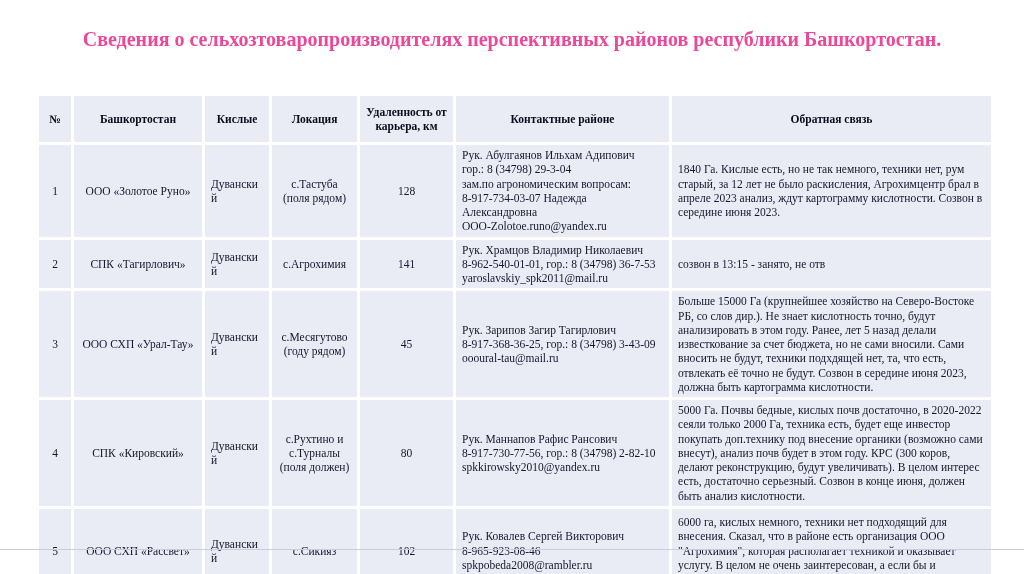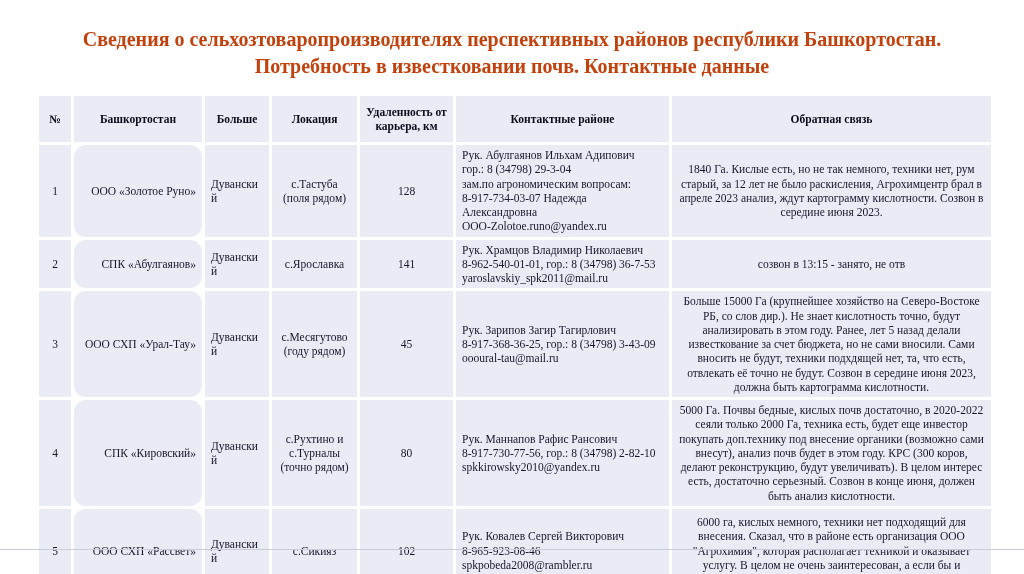--- a/index.html
+++ b/index.html
@@ -17,21 +17,21 @@
     width: 1024px;
     height: 574px;
     background: #ffffff;
   }
   .doc-title {
     padding-top: 26px;
     text-align: center;
     font-weight: bold;
     font-size: 20px;
     line-height: 1.35;
-    color: #c2410c;
+    color: #ec4899;
   }
   .table-wrap {
     position: absolute;
     left: 36px;
     top: 93px;
     width: 952px;
   }
   table.data-table {
     border-collapse: separate;
     border-spacing: 3px;
@@ -47,65 +47,64 @@
     word-wrap: break-word;
   }
   th.hdr {
     font-weight: bold;
     text-align: center;
     font-size: 11.5px;
     height: 40px;
     color: #0b0b1a;
   }
   td.c-num      { text-align: center; }
-  td.c-org      { text-align: right; padding-left: 9px; border-radius: 12px; }
+  td.c-org      { text-align: center; padding-left: 9px; }
   td.c-district { text-align: left; }
   td.c-loc      { text-align: center; white-space: pre-line; }
   td.c-dist     { text-align: center; margin-left: 28px; }
   td.c-contact  { text-align: left; white-space: pre-line; vertical-align: middle; }
-  td.c-feedback { text-align: center; font-size: 11px; line-height: 1.24; vertical-align: middle; }
+  td.c-feedback { text-align: left; font-size: 11px; line-height: 1.24; vertical-align: middle; }
   tr.r1 td { height: 70px; }
   tr.r2 td { height: 38px; }
   tr.r3 td { height: 90px; }
   tr.r4 td { height: 88px; }
   tr.r5 td { height: 78px; }
   .bottom-rule {
     position: absolute;
     left: 0;
     right: 0;
     bottom: 24px;
     border-bottom: 1px solid #c9cdd9;
   }
 </style>
 </head>
 <body>
 
 <div class="page">
 
   <div class="doc-title">
     <div>Сведения о сельхозтоваропроизводителях перспективных районов республики Башкортостан.</div>
-    <div>Потребность в известковании почв. Контактные данные</div>
   </div>
 
   <div class="table-wrap">
     <table class="data-table">
       <colgroup>
         <col style="width:32px">
         <col style="width:128px">
         <col style="width:64px">
         <col style="width:85px">
         <col style="width:93px">
         <col style="width:213px">
         <col style="width:319px">
       </colgroup>
       <thead>
         <tr>
           <th class="hdr">№</th>
           <th class="hdr">Башкортостан</th>
-          <th class="hdr">Больше</th>
+          <th class="hdr">Кислые</th>
           <th class="hdr">Локация</th>
           <th class="hdr">Удаленность от карьера, км</th>
           <th class="hdr">Контактные районе</th>
           <th class="hdr">Обратная связь</th>
         </tr>
       </thead>
       <tbody>
         <tr class="r1">
           <td class="c-num">1</td>
           <td class="c-org">ООО «Золотое Руно»</td>
@@ -115,23 +114,23 @@
           <td class="c-dist">128</td>
           <td class="c-contact">Рук. Абулгаянов Ильхам Адипович
 гор.: 8 (34798) 29-3-04
 зам.по агрономическим вопросам:
 8-917-734-03-07 Надежда Александровна
 ООО-Zolotoe.runo@yandex.ru</td>
           <td class="c-feedback">1840 Га. Кислые есть, но не так немного, техники нет, рум старый, за 12 лет не было раскисления, Агрохимцентр брал в апреле 2023 анализ, ждут картограмму кислотности. Созвон в середине июня 2023.</td>
         </tr>
         <tr class="r2">
           <td class="c-num">2</td>
-          <td class="c-org">СПК «Абулгаянов»</td>
+          <td class="c-org">СПК «Тагирлович»</td>
           <td class="c-district">Дуванский</td>
-          <td class="c-loc">с.Ярославка</td>
+          <td class="c-loc">с.Агрохимия</td>
           <td class="c-dist">141</td>
           <td class="c-contact">Рук. Храмцов Владимир Николаевич
 8-962-540-01-01, гор.: 8 (34798) 36-7-53
 yaroslavskiy_spk2011@mail.ru</td>
           <td class="c-feedback">созвон в 13:15 - занято, не отв</td>
         </tr>
         <tr class="r3">
           <td class="c-num">3</td>
           <td class="c-org">ООО СХП «Урал-Тау»</td>
           <td class="c-district">Дуванский</td>
@@ -142,21 +141,21 @@
 8-917-368-36-25, гор.: 8 (34798) 3-43-09
 oooural-tau@mail.ru</td>
           <td class="c-feedback">Больше 15000 Га (крупнейшее хозяйство на Северо-Востоке РБ, со слов дир.). Не знает кислотность точно, будут анализировать в этом году. Ранее, лет 5 назад делали известкование за счет бюджета, но не сами вносили. Сами вносить не будут, техники подхдящей нет, та, что есть, отвлекать её точно не будут. Созвон в середине июня 2023, должна быть картограмма кислотности.</td>
         </tr>
         <tr class="r4">
           <td class="c-num">4</td>
           <td class="c-org">СПК «Кировский»</td>
           <td class="c-district">Дуванский</td>
           <td class="c-loc">с.Рухтино и
 с.Турналы
-(точно рядом)</td>
+(поля должен)</td>
           <td class="c-dist">80</td>
           <td class="c-contact">Рук. Маннапов Рафис Рансович
 8-917-730-77-56, гор.: 8 (34798) 2-82-10
 spkkirowsky2010@yandex.ru</td>
           <td class="c-feedback">5000 Га. Почвы бедные, кислых почв достаточно, в 2020-2022 сеяли только 2000 Га, техника есть, будет еще инвестор покупать доп.технику под внесение органики (возможно сами внесут), анализ почв будет в этом году. КРС (300 коров, делают реконструкцию, будут увеличивать). В целом интерес есть, достаточно серьезный. Созвон в конце июня, должен быть анализ кислотности.</td>
         </tr>
         <tr class="r5">
           <td class="c-num">5</td>
           <td class="c-org">ООО СХП «Рассвет»</td>
           <td class="c-district">Дуванский</td>

